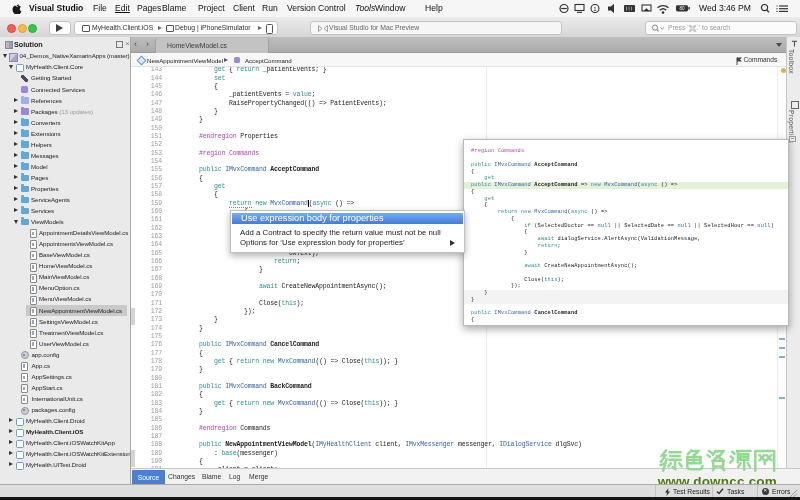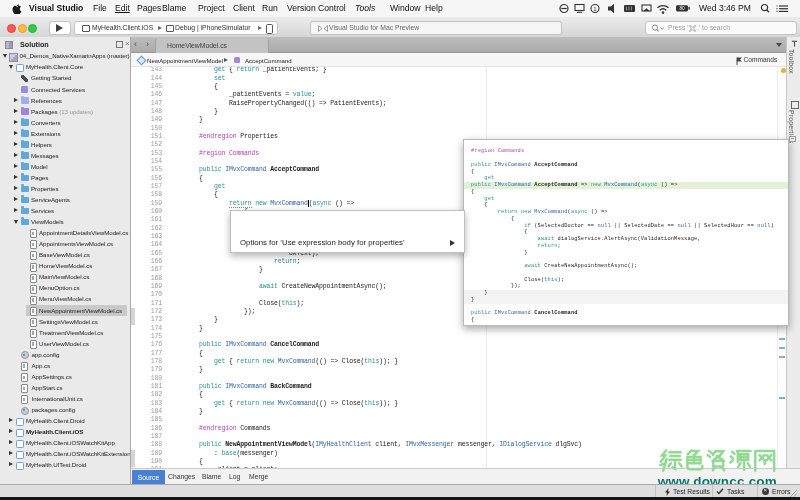--- a/index.html
+++ b/index.html
@@ -46,40 +46,40 @@
 .pl{position:absolute;left:0;width:324px;height:6.75px;font-family:"Liberation Mono",monospace;font-size:5.3px;letter-spacing:0.15px;line-height:6.75px;white-space:pre;color:#1b1b1b;}
 .pl .ptx{position:absolute;left:7px;}
 
 #popup{left:230px;top:209.5px;width:235px;height:43px;background:#fff;border:1px solid #c0c0c0;box-sizing:border-box;box-shadow:0 3px 7px rgba(0,0,0,0.3);}
 
 #btabs{left:131px;top:468px;width:669px;height:16px;background:#f2f2f2;border-top:1px solid #c9c9c9;box-sizing:border-box;font-size:6.8px;color:#333;}
 #status{left:0;top:484px;width:800px;height:13px;background:#dedede;border-top:1px solid #ababab;box-sizing:border-box;font-size:6.8px;color:#222;}
 #blackstrip{left:0;top:497px;width:800px;height:3px;background:#151515;}
 
 #wm1{left:659px;top:449px;}
-#wm2{right:23px;top:474px;font-size:13.5px;font-weight:bold;color:#0f766e;letter-spacing:0.2px;}
+#wm2{right:23px;top:474px;font-size:13.5px;font-weight:bold;color:#4d7c0f;letter-spacing:0.2px;}
 </style>
 </head>
 <body>
 <div id="root">
   <div id="menubar" class="abs">
     <svg style="position:absolute;left:12px;top:3px;" width="10" height="11" viewBox="0 0 100 110">
       <path d="M70 16 c-1 8 -5 14 -11 19 c-5 4 -11 7 -17 6 c-1 -7 3 -14 8 -19 c5 -5 12 -8 20 -6 Z M78 58 c0 -12 8 -18 12 -21 c-6 -9 -16 -10 -20 -10 c-8 0 -15 5 -19 5 c-4 0 -11 -5 -18 -5 c-9 0 -18 6 -23 15 c-10 17 -3 43 7 57 c5 7 10 14 17 14 c7 0 9 -4 17 -4 c8 0 10 4 18 4 c7 0 12 -7 17 -14 c4 -6 6 -9 8 -15 c-14 -5 -16 -17 -16 -26 Z" fill="#1a1a1a"></path>
     </svg>
     <span style="left:29px;font-weight:bold;">Visual Studio</span>
     <span style="left:93px;">File</span>
     <span style="left:115px;text-decoration:underline;">Edit</span>
     <span style="left:137px;">Pages</span>
     <span style="left:162px;">Blame</span>
     <span style="left:198px;">Project</span>
     <span style="left:233px;">Client</span>
     <span style="left:262px;">Run</span>
     <span style="left:287px;">Version Control</span>
     <span style="left:355px;font-style:italic;">Tools</span>
-    <span style="left:390px;text-align:right;">Window</span>
+    <span style="left:375px;text-align:right;">Window</span>
     <span style="left:425px;">Help</span>
     <svg style="position:absolute;left:555px;top:3px;" width="135" height="11" viewBox="0 0 135 11">
       <circle cx="9" cy="5.5" r="4" fill="none" stroke="#333" stroke-width="1.2"></circle>
         <line x1="6.2" y1="5.5" x2="11.8" y2="5.5" stroke="#333" stroke-width="1.2"></line>
       <rect x="20" y="1.5" width="9" height="6" fill="none" stroke="#333" stroke-width="1.1"></rect>
         <line x1="22" y1="9.3" x2="27" y2="9.3" stroke="#333" stroke-width="1.1"></line>
       <circle cx="40" cy="5.5" r="4" fill="none" stroke="#333" stroke-width="1.1"></circle>
         <text x="40" y="8" font-size="6" text-anchor="middle" fill="#333" font-family="Liberation Sans">1</text>
       <path d="M53 3.5 L56 3.5 L59 0.8 L59 10.2 L56 7.5 L53 7.5 Z" fill="#333"></path>
       <rect x="69" y="2" width="11" height="7" rx="1" fill="#333"></rect>
@@ -138,21 +138,21 @@
       <span style="position:absolute;left:22px;top:2px;color:#9a9a9a;">Press '</span>
       <svg style="position:absolute;left:43px;top:2.5px;" width="7" height="7" viewBox="0 0 14 14">
           <path d="M4 4 H10 V10 H4 Z M4 4 H2.2 A1.8 1.8 0 1 1 4 2.2 Z M10 4 V2.2 A1.8 1.8 0 1 1 11.8 4 Z M10 10 H11.8 A1.8 1.8 0 1 1 10 11.8 Z M4 10 V11.8 A1.8 1.8 0 1 1 2.2 10 Z" fill="none" stroke="#9a9a9a" stroke-width="1.2"></path>
         </svg>
       <span style="position:absolute;left:51px;top:2px;color:#9a9a9a;">.' to search</span>
     </div>
   </div>
   <div id="sidebar" class="abs">
     <div id="sbhead">
       <span style="position:absolute;left:5px;top:3.5px;width:6px;height:6px;border:1px solid #8a8a97;background:linear-gradient(90deg,#b9b9c6 50%,#9d9dac 50%);"></span>
-      <span style="position:absolute;left:20px;top:3px;font-size:7.2px;font-weight:bold;color:#222;">Solution</span>
+      <span style="position:absolute;left:14px;top:3px;font-size:7.2px;font-weight:bold;color:#222;">Solution</span>
       <span style="position:absolute;left:116px;top:4px;width:5px;height:5px;border:1px solid #777;"></span>
       <span style="position:absolute;left:125px;top:1.5px;font-size:8px;color:#777;">×</span>
     </div>
     <div class="trow" style="top:13.8px;">
         <i class="arr d" style="left:2.5px;"></i>
         <span style="position:absolute;left:9px;top:2px;width:7px;height:7px;border:1px solid #8f8aa0;background:linear-gradient(135deg,#cfcde0 50%,#a9a2c8 50%);"></span>
         <span class="lbl" style="left:19.5px;">04_Demos_NativeXamarinApps (master)</span>
       </div>
     <div class="trow" style="top:24.9px;">
         <i class="arr d" style="left:8.5px;"></i>
@@ -439,20 +439,24 @@
     <div class="pl" style="top:150.05px;background:#f3f3f3;"><span class="ptx">    }</span></div>
     <div class="pl" style="top:156.80px;background:#f3f3f3;"><span class="ptx">}</span></div>
     <div class="pl" style="top:163.55px;"><span class="ptx"></span></div>
     <div class="pl" style="top:170.30px;"><span class="ptx"><span class="k">public</span> <span class="t">IMvxCommand</span> <span class="b">CancelCommand</span></span></div>
     <div class="pl" style="top:177.05px;"><span class="ptx">{</span></div>
   </div>
   <div class="abs" style="left:788.5px;top:135.5px;width:7px;height:6px;background:#e8e8e8;border:1px solid #9a9a9a;box-sizing:border-box;">
       <div style="margin:1px;height:1px;background:#9a9a9a;"></div>
     </div>
   <div id="popup" class="abs">
+    <div style="position:absolute;left:1px;top:2px;width:231px;height:11px;background:linear-gradient(#76abef,#3c7de2);">
+      <span style="position:absolute;left:9px;top:0.5px;font-size:9.2px;color:#fff;">Use expression body for properties</span>
+    </div>
+    <div style="position:absolute;left:9px;top:17px;font-size:7.8px;color:#1a1a1a;">Add a Contract to specify the return value must not be null</div>
     <div style="position:absolute;left:9px;top:27.5px;font-size:7.8px;color:#1a1a1a;">Options for ‘Use expression body for properties’</div>
     <div style="position:absolute;left:219px;top:29.5px;width:0;height:0;border-left:5px solid #333;border-top:3px solid transparent;border-bottom:3px solid transparent;"></div>
   </div>
   <div id="btabs" class="abs">
     <div style="position:absolute;left:1px;top:1px;width:33px;height:15px;background:#4a80d4;border-radius:1px;color:#fff;text-align:center;line-height:15px;">Source</div>
     <span style="position:absolute;left:37px;top:4px;">Changes</span>
     <span style="position:absolute;left:71px;top:4px;">Blame</span>
     <span style="position:absolute;left:98px;top:4px;">Log</span>
     <span style="position:absolute;left:118px;top:4px;">Merge</span>
   </div>

